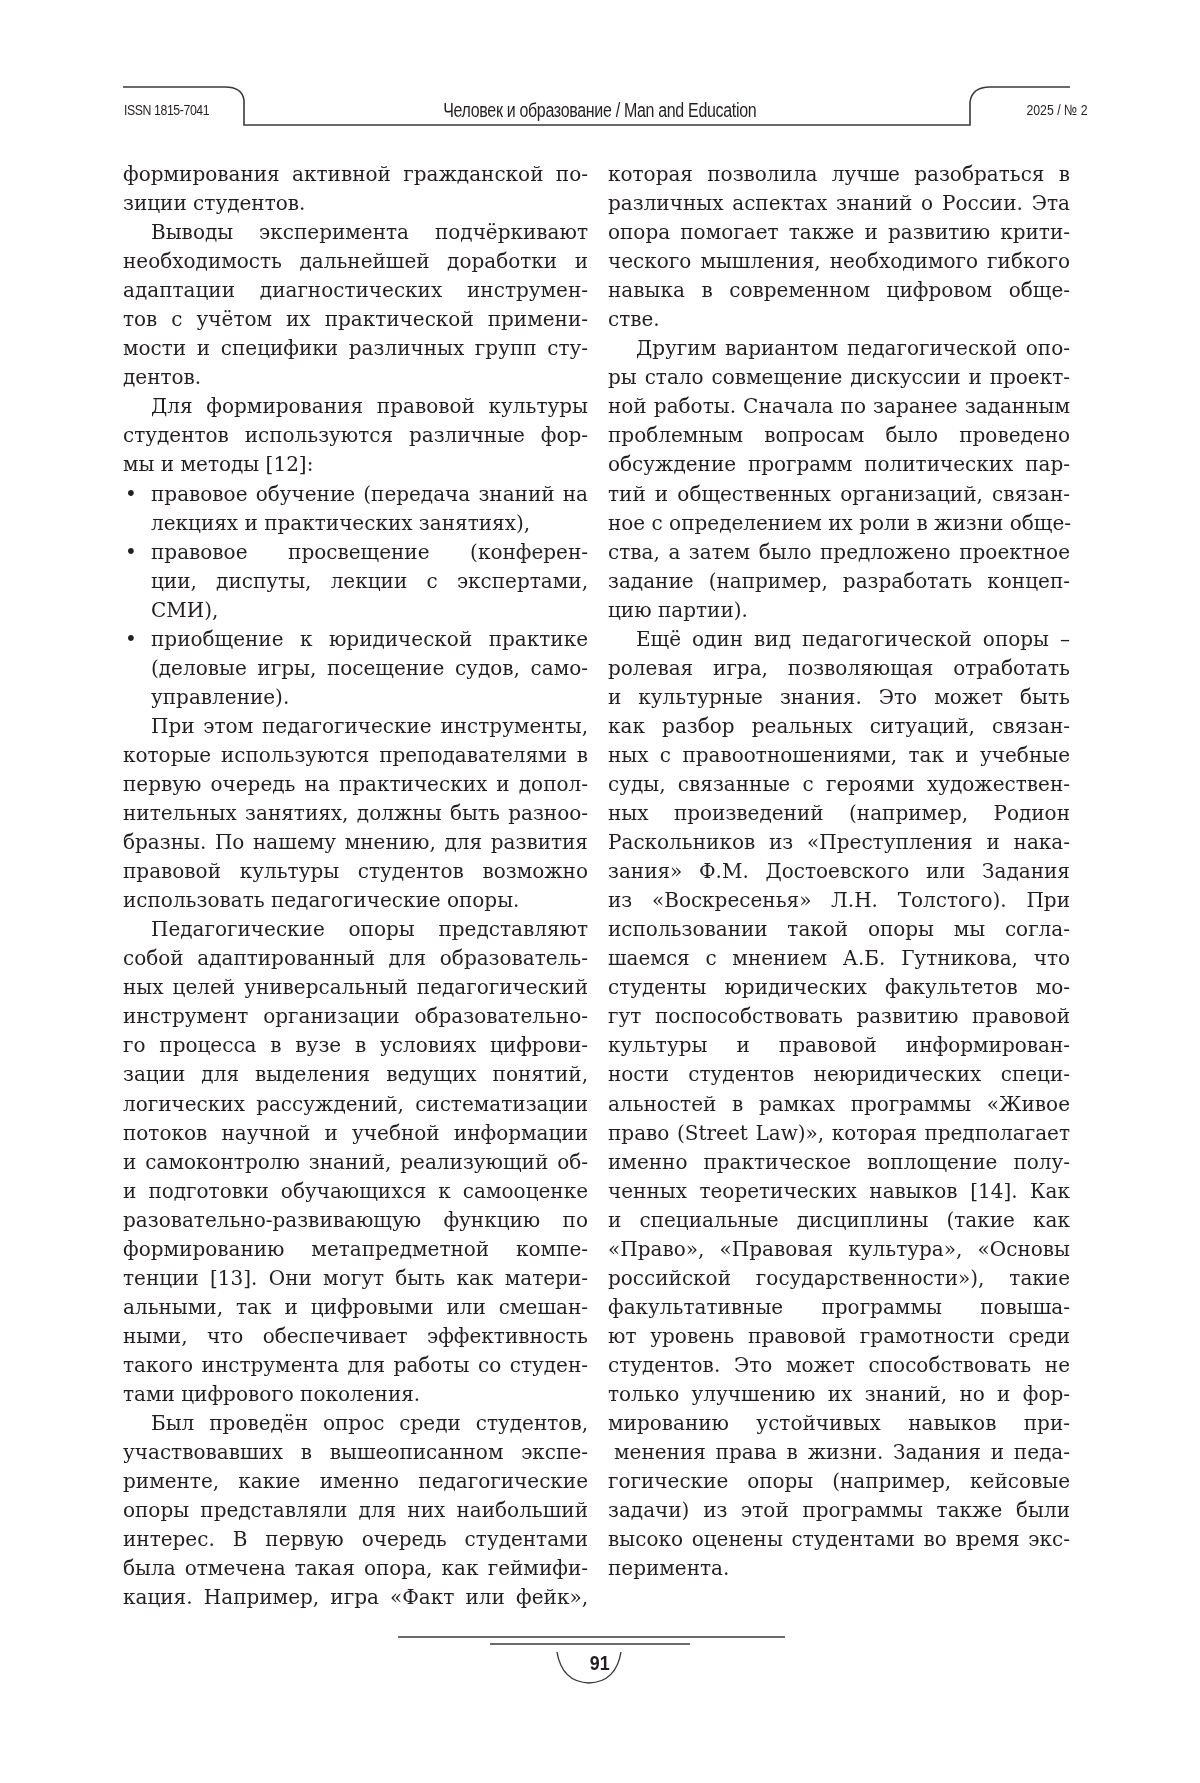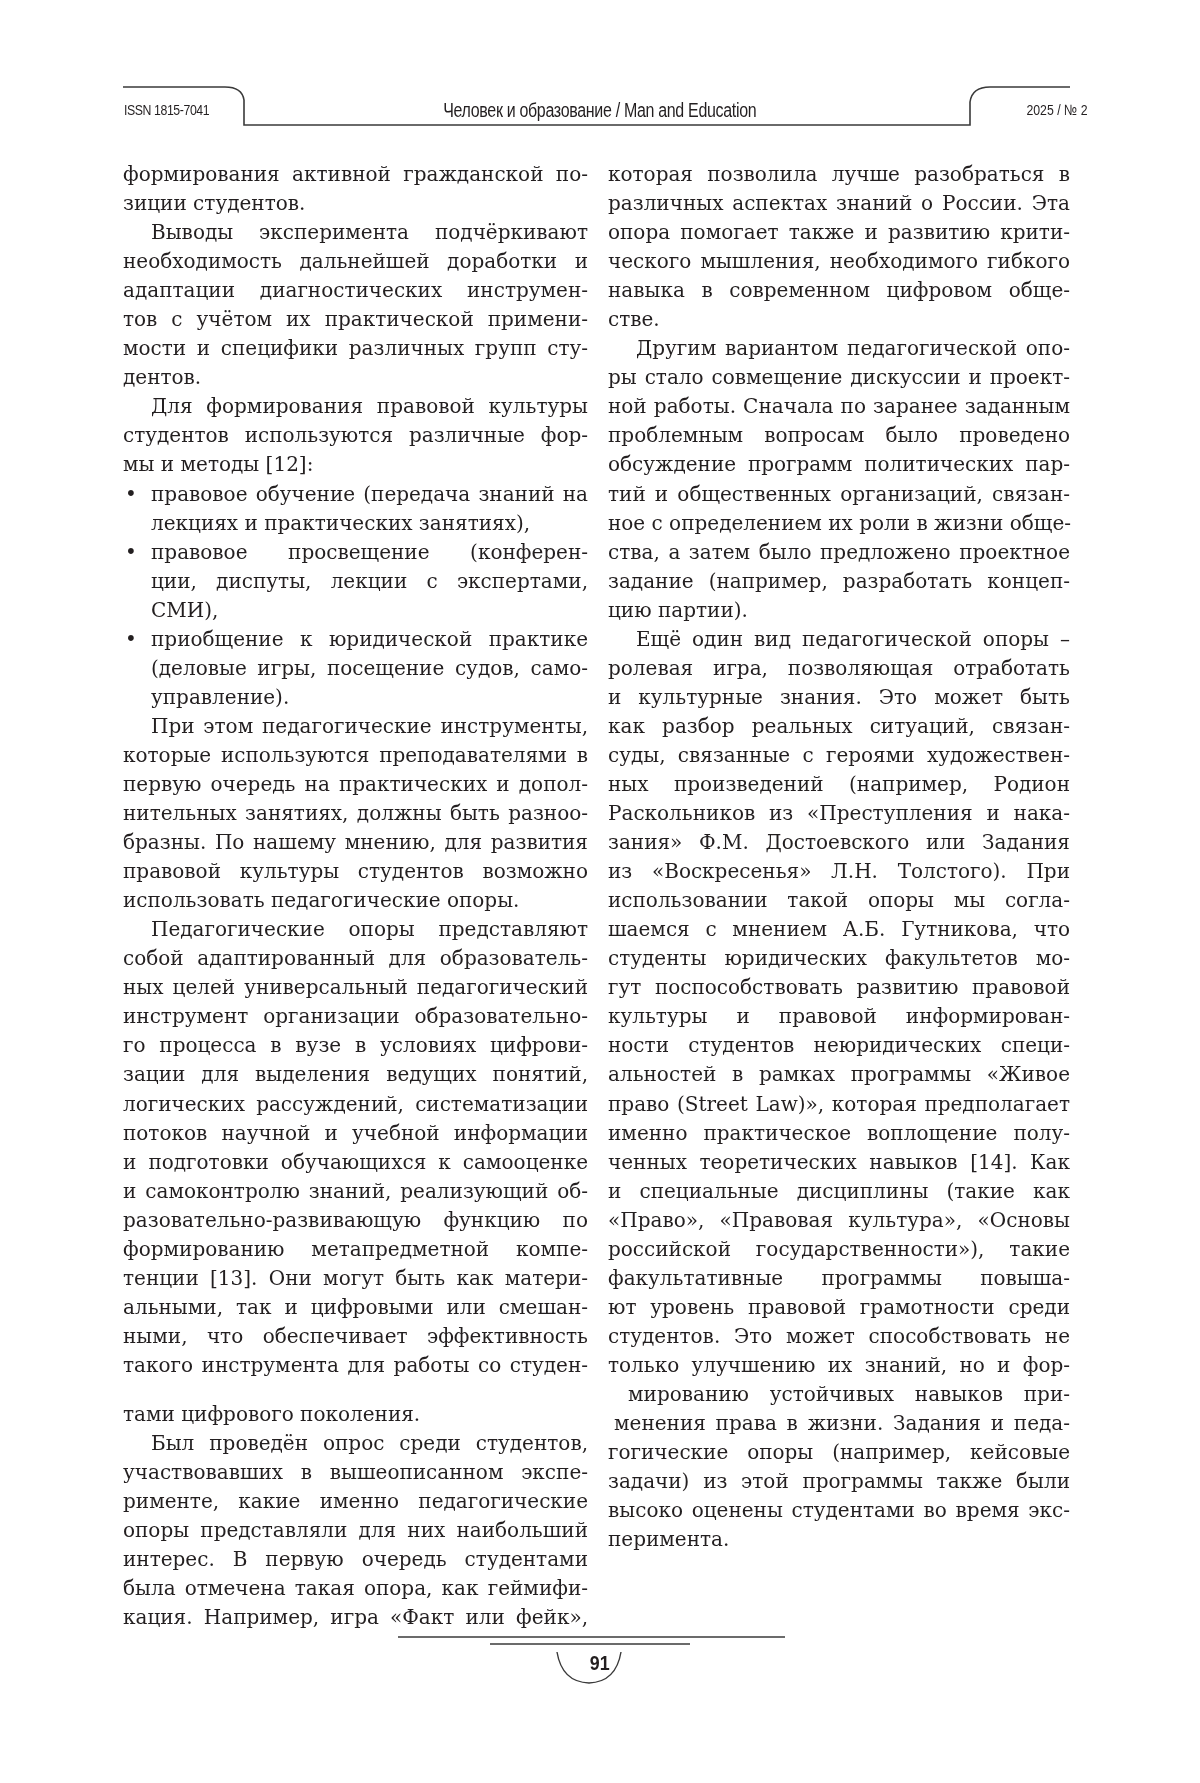--- a/index.html
+++ b/index.html
@@ -142,45 +142,45 @@
     <span class="ln">
       <span class="t" style="text-align: justify; text-align-last: justify; white-space: nowrap;">зации для выделения ведущих понятий,</span>
     </span>
     <span class="ln">
       <span class="t" style="text-align: justify; text-align-last: justify; white-space: nowrap;">логических рассуждений, систематизации</span>
     </span>
     <span class="ln">
       <span class="t" style="text-align: justify; text-align-last: justify; white-space: nowrap;">потоков научной и учебной информации</span>
     </span>
     <span class="ln">
+      <span class="t" style="text-align: justify; text-align-last: justify; white-space: nowrap;">и самоконтролю знаний, реализующий об-</span>
+    </span>
+    <span class="ln">
       <span class="t" style="text-align: justify; text-align-last: justify; white-space: nowrap;">и подготовки обучающихся к самооценке</span>
     </span>
     <span class="ln">
-      <span class="t" style="text-align: justify; text-align-last: justify; white-space: nowrap;">и самоконтролю знаний, реализующий об-</span>
-    </span>
-    <span class="ln">
       <span class="t" style="text-align: justify; text-align-last: justify; white-space: nowrap;">разовательно-развивающую функцию по</span>
     </span>
     <span class="ln">
       <span class="t" style="text-align: justify; text-align-last: justify; white-space: nowrap;">формированию метапредметной компе-</span>
     </span>
     <span class="ln">
       <span class="t" style="text-align: justify; text-align-last: justify; white-space: nowrap;">тенции [13]. Они могут быть как матери-</span>
     </span>
     <span class="ln">
       <span class="t" style="text-align: justify; text-align-last: justify; white-space: nowrap;">альными, так и цифровыми или смешан-</span>
     </span>
     <span class="ln">
       <span class="t" style="text-align: justify; text-align-last: justify; white-space: nowrap;">ными, что обеспечивает эффективность</span>
     </span>
     <span class="ln">
       <span class="t" style="text-align: justify; text-align-last: justify; white-space: nowrap;">такого инструмента для работы со студен-</span>
     </span>
     <span class="ln last">
-      <span class="t" style="text-align-last: left; text-align: justify; white-space: nowrap; margin-top: 20px;">тами цифрового поколения.</span>
+      <span class="t" style="text-align-last: left; text-align: justify; white-space: nowrap;">тами цифрового поколения.</span>
     </span>
     <span class="ln ind">
       <span class="t" style="text-align: justify; text-align-last: justify; white-space: nowrap;">Был проведён опрос среди студентов,</span>
     </span>
     <span class="ln">
       <span class="t" style="text-align: justify; text-align-last: justify; white-space: nowrap;">участвовавших в вышеописанном экспе-</span>
     </span>
     <span class="ln">
       <span class="t" style="text-align: justify; text-align-last: justify; white-space: nowrap;">рименте, какие именно педагогические</span>
     </span>
@@ -252,20 +252,23 @@
     <span class="ln">
       <span class="t" style="text-align: justify; text-align-last: justify; white-space: nowrap;">ролевая игра, позволяющая отработать</span>
     </span>
     <span class="ln">
       <span class="t" style="text-align: justify; text-align-last: justify; white-space: nowrap;">и культурные знания. Это может быть</span>
     </span>
     <span class="ln">
       <span class="t" style="text-align: justify; text-align-last: justify; white-space: nowrap;">как разбор реальных ситуаций, связан-</span>
     </span>
     <span class="ln">
+      <span class="t" style="text-align: justify; text-align-last: justify; white-space: nowrap;">ных с правоотношениями, так и учебные</span>
+    </span>
+    <span class="ln">
       <span class="t" style="text-align: justify; text-align-last: justify; white-space: nowrap;">суды, связанные с героями художествен-</span>
     </span>
     <span class="ln">
       <span class="t" style="text-align: justify; text-align-last: justify; white-space: nowrap;">ных произведений (например, Родион</span>
     </span>
     <span class="ln">
       <span class="t" style="text-align: justify; text-align-last: justify; white-space: nowrap;">Раскольников из «Преступления и нака-</span>
     </span>
     <span class="ln">
       <span class="t" style="text-align: justify; text-align-last: justify; white-space: nowrap;">зания» Ф.М. Достоевского или Задания</span>
@@ -318,21 +321,21 @@
     <span class="ln">
       <span class="t" style="text-align: justify; text-align-last: justify; white-space: nowrap;">ют уровень правовой грамотности среди</span>
     </span>
     <span class="ln">
       <span class="t" style="text-align: justify; text-align-last: justify; white-space: nowrap;">студентов. Это может способствовать не</span>
     </span>
     <span class="ln">
       <span class="t" style="text-align: justify; text-align-last: justify; white-space: nowrap;">только улучшению их знаний, но и фор-</span>
     </span>
     <span class="ln">
-      <span class="t" style="text-align: justify; text-align-last: justify; white-space: nowrap; margin-left: 20px;">мированию устойчивых навыков при-</span>
+      <span class="t" style="text-align: justify; text-align-last: justify; white-space: nowrap;">мированию устойчивых навыков при-</span>
     </span>
     <span class="ln">
       <span class="t" style="text-align: justify; text-align-last: justify; white-space: nowrap; margin-left: 6px;">менения права в жизни. Задания и педа-</span>
     </span>
     <span class="ln">
       <span class="t" style="text-align: justify; text-align-last: justify; white-space: nowrap;">гогические опоры (например, кейсовые</span>
     </span>
     <span class="ln">
       <span class="t" style="text-align: justify; text-align-last: justify; white-space: nowrap;">задачи) из этой программы также были</span>
     </span>

